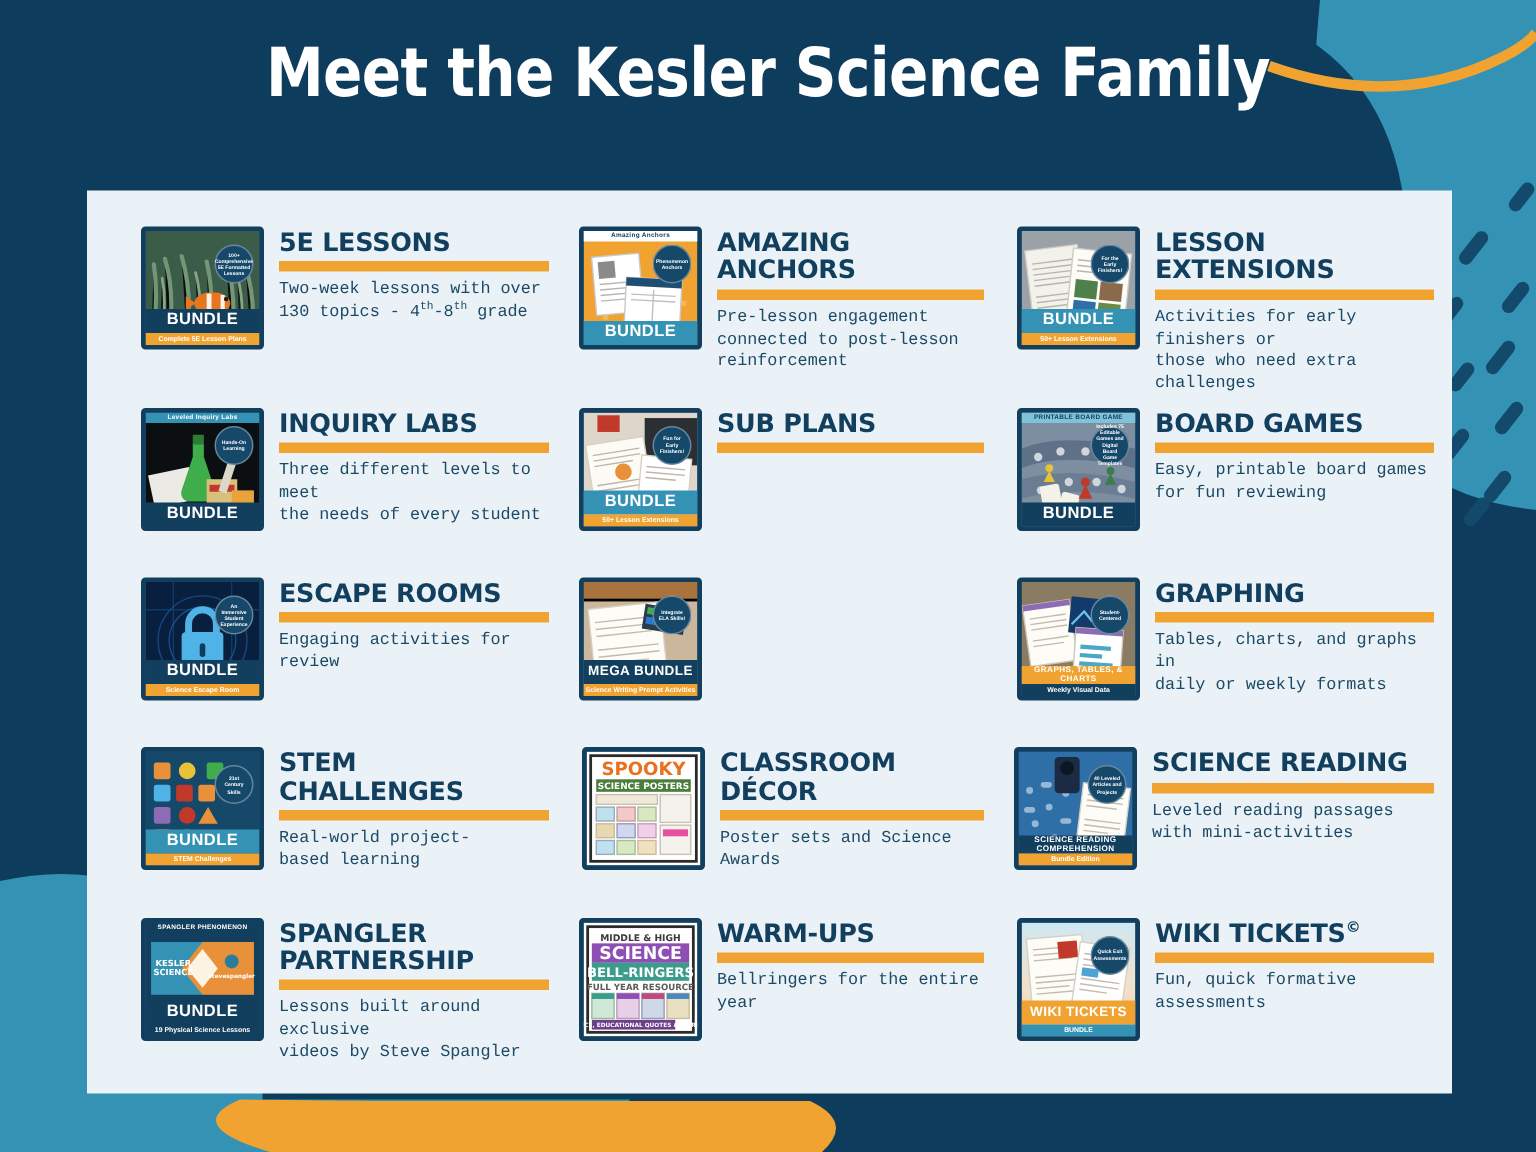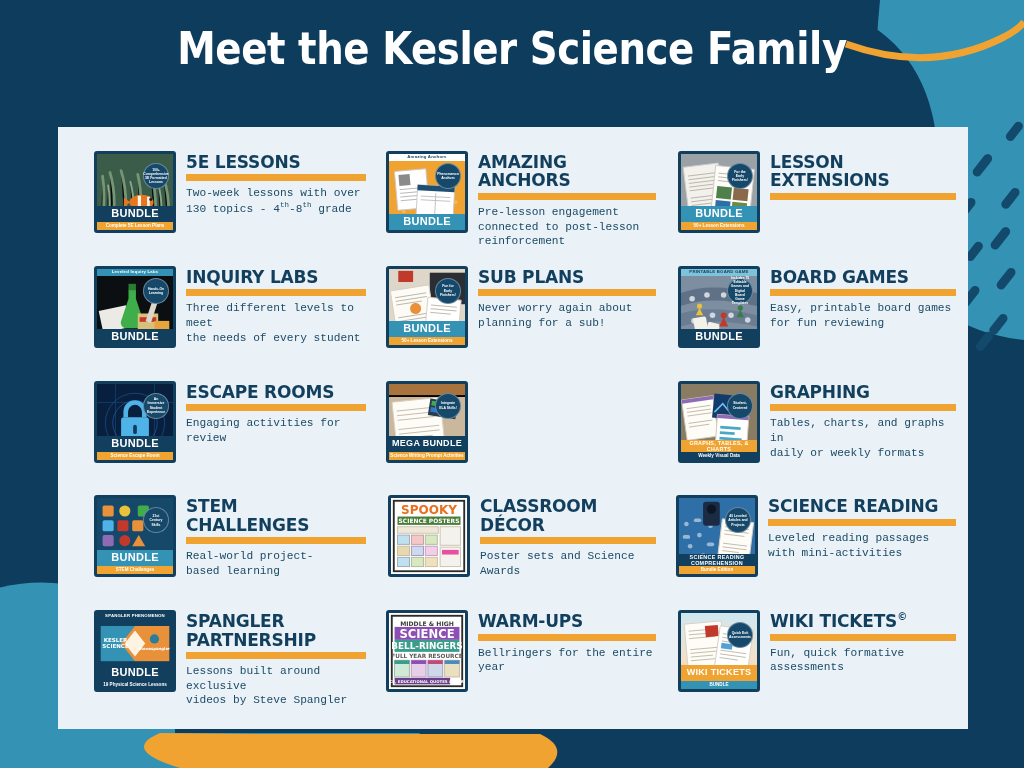--- a/index.html
+++ b/index.html
@@ -246,20 +246,21 @@
           <rect x="56" y="51" width="16" height="13" fill="#6a8a4a"></rect>
         </g>
       </svg>
           <div class="badge">For the Early Finishers!</div>
           <div class="bundle" style="background: rgb(52, 147, 180); bottom: 8px;">BUNDLE</div>
           <div class="substrip" style="background: rgb(240, 163, 49);">50+ Lesson Extensions</div>
         </div>
         <div class="info">
           <div class="card-title">LESSON EXTENSIONS</div>
           <div class="rule"></div>
+          <div class="card-desc">Activities for early finishers or<br>those who need extra<br>challenges</div>
         </div>
       </div>
       <div class="card col1">
         <div class="thumb">
           <svg viewBox="0 0 82 82" preserveAspectRatio="none" style="position:absolute;inset:0;width:100%;height:100%">
         <rect width="82" height="82" fill="#0b0f12"></rect>
         <rect x="4" y="42" width="30" height="24" fill="#eceae4" transform="rotate(-12 19 54)"></rect>
         <path d="M34 22 l8 0 l0 10 l8 24 a6 6 0 0 1 -6 8 l-12 0 a6 6 0 0 1 -6 -8 l8 -24 z" fill="#3fae4a"></path>
         <rect x="34" y="16" width="8" height="7" fill="#2a7d33"></rect>
         <rect x="44" y="48" width="22" height="18" fill="#d8c07a"></rect>
@@ -297,21 +298,20 @@
               </g>
         </g>
       </svg>
           <div class="badge">Fun for Early Finishers!</div>
           <div class="bundle" style="background: rgb(52, 147, 180); bottom: 8px;">BUNDLE</div>
           <div class="substrip" style="background: rgb(240, 163, 49);">50+ Lesson Extensions</div>
         </div>
         <div class="info">
           <div class="card-title">SUB PLANS</div>
           <div class="rule"></div>
-          <div class="card-desc">Never worry again about<br>planning for a sub!</div>
         </div>
       </div>
       <div class="card col3">
         <div class="thumb">
           <svg viewBox="0 0 82 82" preserveAspectRatio="none" style="position:absolute;inset:0;width:100%;height:100%">
         <rect width="82" height="82" fill="#7d8ea0"></rect>
         <path d="M0 26 Q 30 14 82 26 L82 40 Q 30 28 0 40 Z" fill="#5f7186"></path>
         <path d="M0 48 Q 36 38 82 50 L82 62 Q 36 52 0 62 Z" fill="#6b7d92"></path>
         <g fill="#cfd6dd">
               <circle cx="12" cy="32" r="3"></circle>

